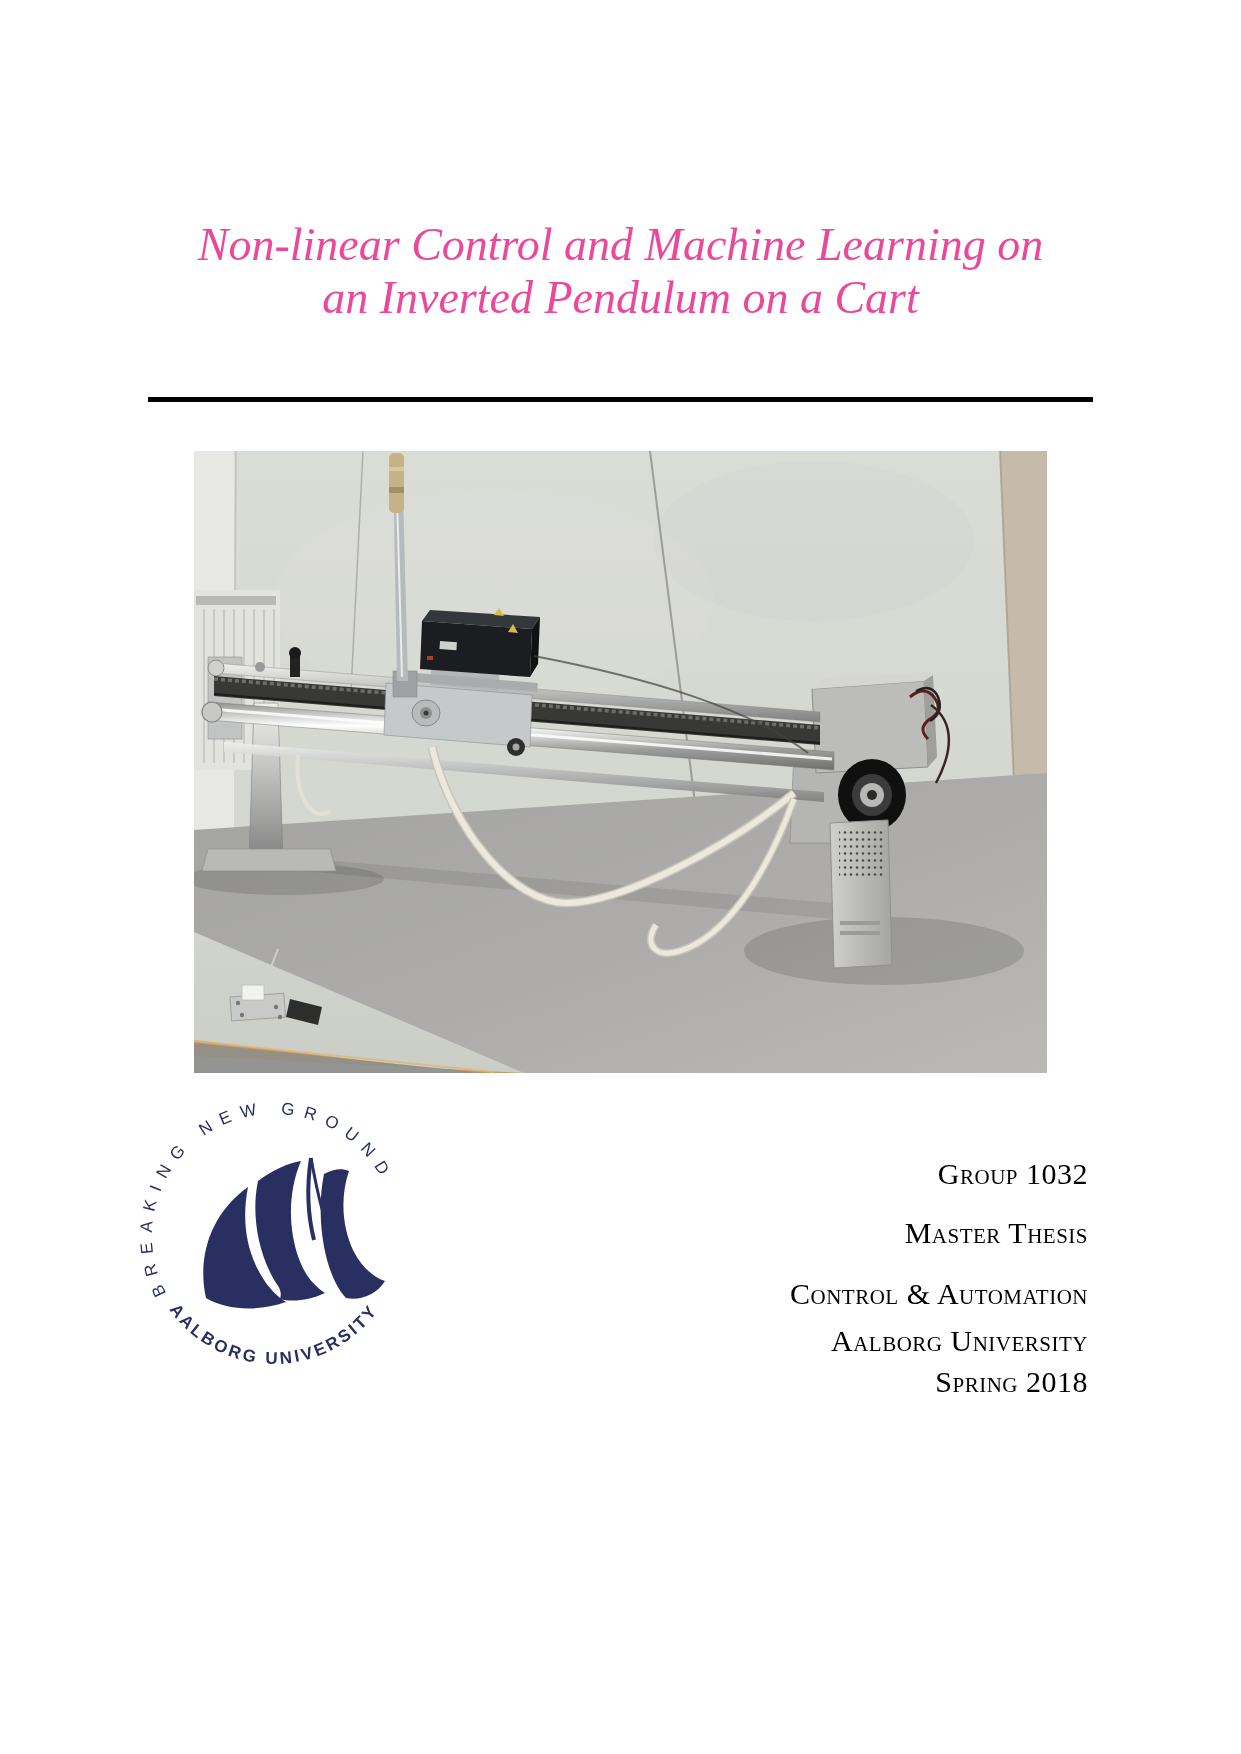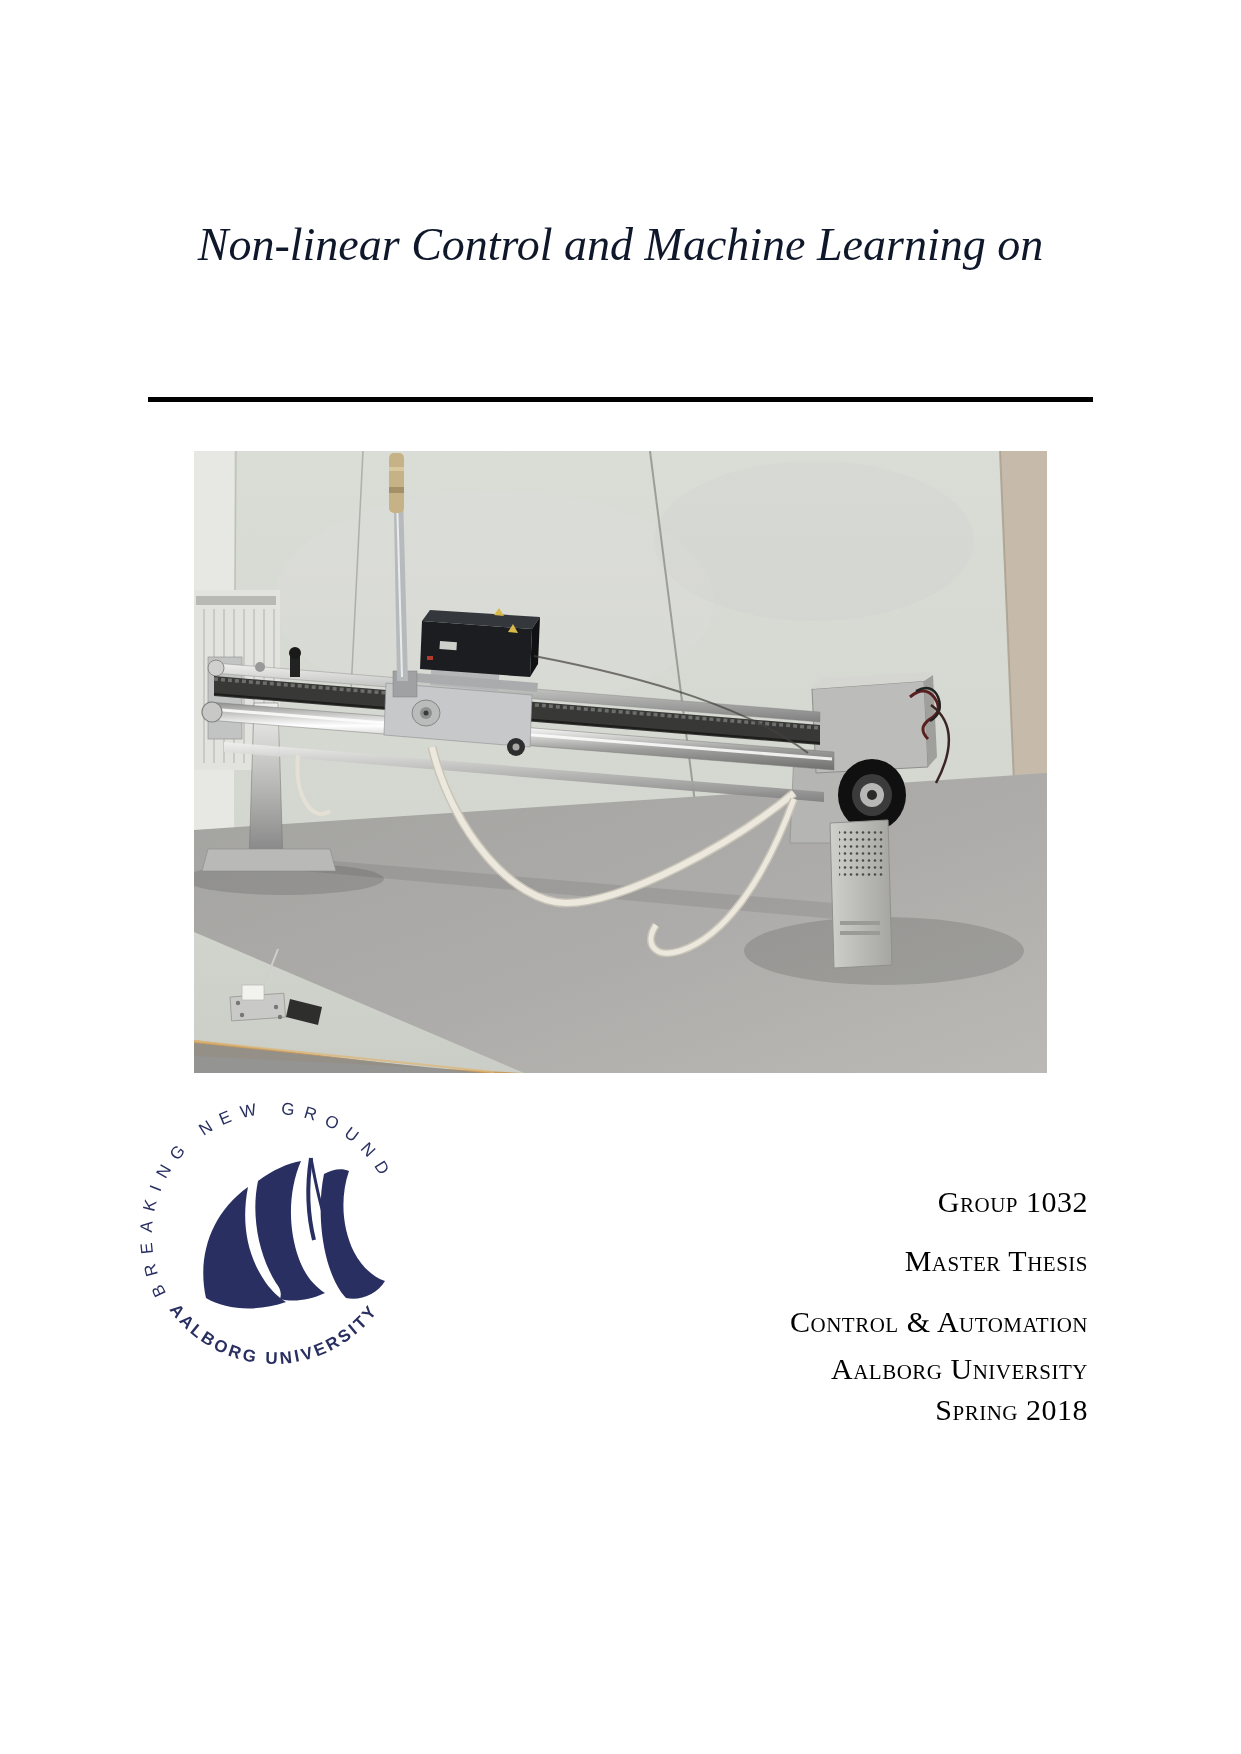--- a/index.html
+++ b/index.html
@@ -12,59 +12,60 @@
   }
   .title{
     position:absolute;
     left:148px;top:218px;width:945px;
     margin:0;
     text-align:center;
     font-style:italic;
     font-weight:normal;
     font-size:46px;
     line-height:53px;
-    color:#0f172a;
+    color:#ec4899;
   }
   .title span{display:block;}
   .rule{
     position:absolute;
     left:148px;top:397px;width:945px;height:5px;
     background:#000000;
   }
   .photo{
     position:absolute;
     left:194px;top:451px;width:853px;height:622px;
   }
   .photo svg{display:block;}
   .logo{
     position:absolute;
     left:134px;top:1090px;width:284px;height:292px;
   }
   .info{
     position:absolute;
-    right:153px;top:1185px;
+    right:153px;top:1157px;
     text-align:right;
     font-size:30px;
     line-height:33px;
     letter-spacing:0.5px;
     font-variant:small-caps;
     color:#000000;
   }
   .info .l2{margin-top:26px;}
   .info .l3{margin-top:28px;}
   .info .l4{margin-top:14px;}
   .info .l5{margin-top:8px;}
 </style>
 </head>
 <body>
 
 <div class="page">
 
   <h1 class="title">
     <span>Non-linear Control and Machine Learning on</span>
+    <span>an Inverted Pendulum on a Cart</span>
   </h1>
 
   <div class="rule"></div>
 
   <div class="photo">
     <svg viewBox="0 0 853 622" width="853" height="622">
       <defs>
         <linearGradient id="gWall" x1="0" y1="0" x2="0" y2="1">
           <stop offset="0" stop-color="#dadcd6"></stop>
           <stop offset="0.7" stop-color="#d3d6cf"></stop>

